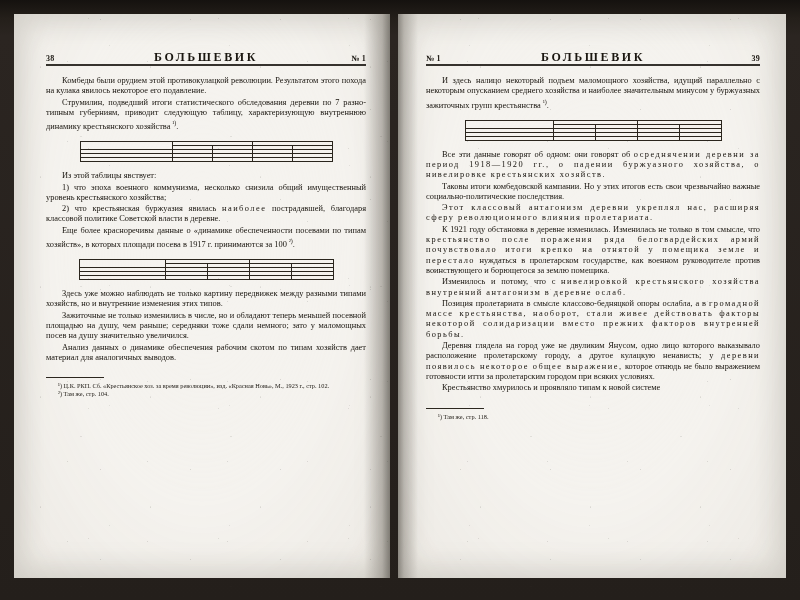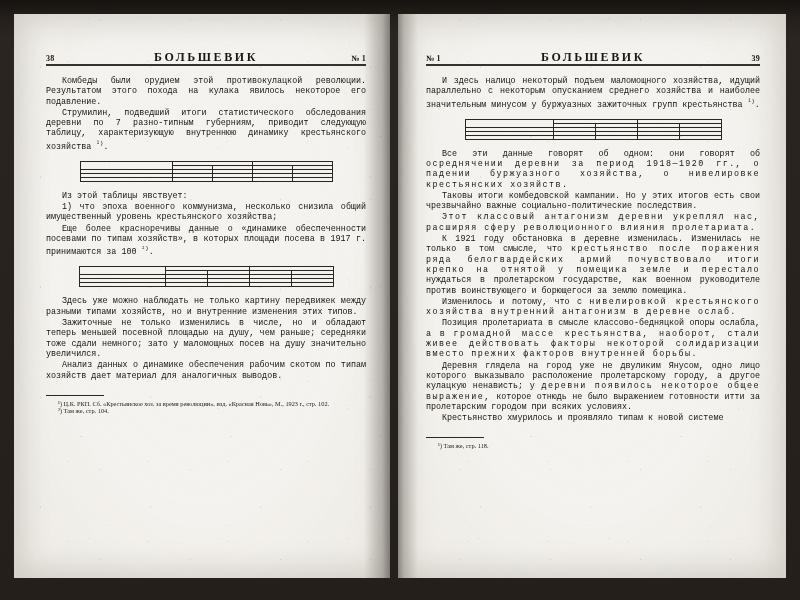--- a/index.html
+++ b/index.html
@@ -111,21 +111,20 @@
 
   
   p.body {
     margin: 0 0 1px 0;
     text-indent: 16px;
     font-size: 8.4px;
     line-height: 10.3px;
     text-align: justify;
     color: #17130d;
     hyphens: manual;
-    font-family: Liberation Mono, monospace;
   }
   .sp { letter-spacing: 1.45px; }
   sup.fn { font-size: 6px; vertical-align: super; }
 
   
   .tbl-wrap {
     display: flex;
     justify-content: center;
     margin: 9px 0 9px 0;
   }
@@ -268,20 +267,21 @@
               <td class="num"></td>
               <td class="num"></td>
               <td class="num"></td>
             </tr>
           </tbody>
         </table>
       </div>
 
       <p class="body">Из этой таблицы явствует:</p>
       <p class="body">1) что эпоха военного коммунизма, несколько снизила общий имущественный уровень крестьянского хозяйства;</p>
+      <p class="body"><span>2) что крестьянская буржуазия явилась </span><span class="sp">наиболее</span><span> пострадавшей, благодаря классовой политике Советской власти в деревне.</span></p>
       <p class="body"><span>Еще более красноречивы данные о «динамике обеспеченности посевами по типам хозяйств», в которых площади посева в 1917 г. принимаются за 100 </span><sup class="fn">²)</sup>.</p>
 
       <div class="tbl-wrap">
         <table class="stat t2">
           <colgroup>
               <col class="c0">
               <col class="cx">
               <col class="cx">
               <col class="cx">
               <col class="cx">

